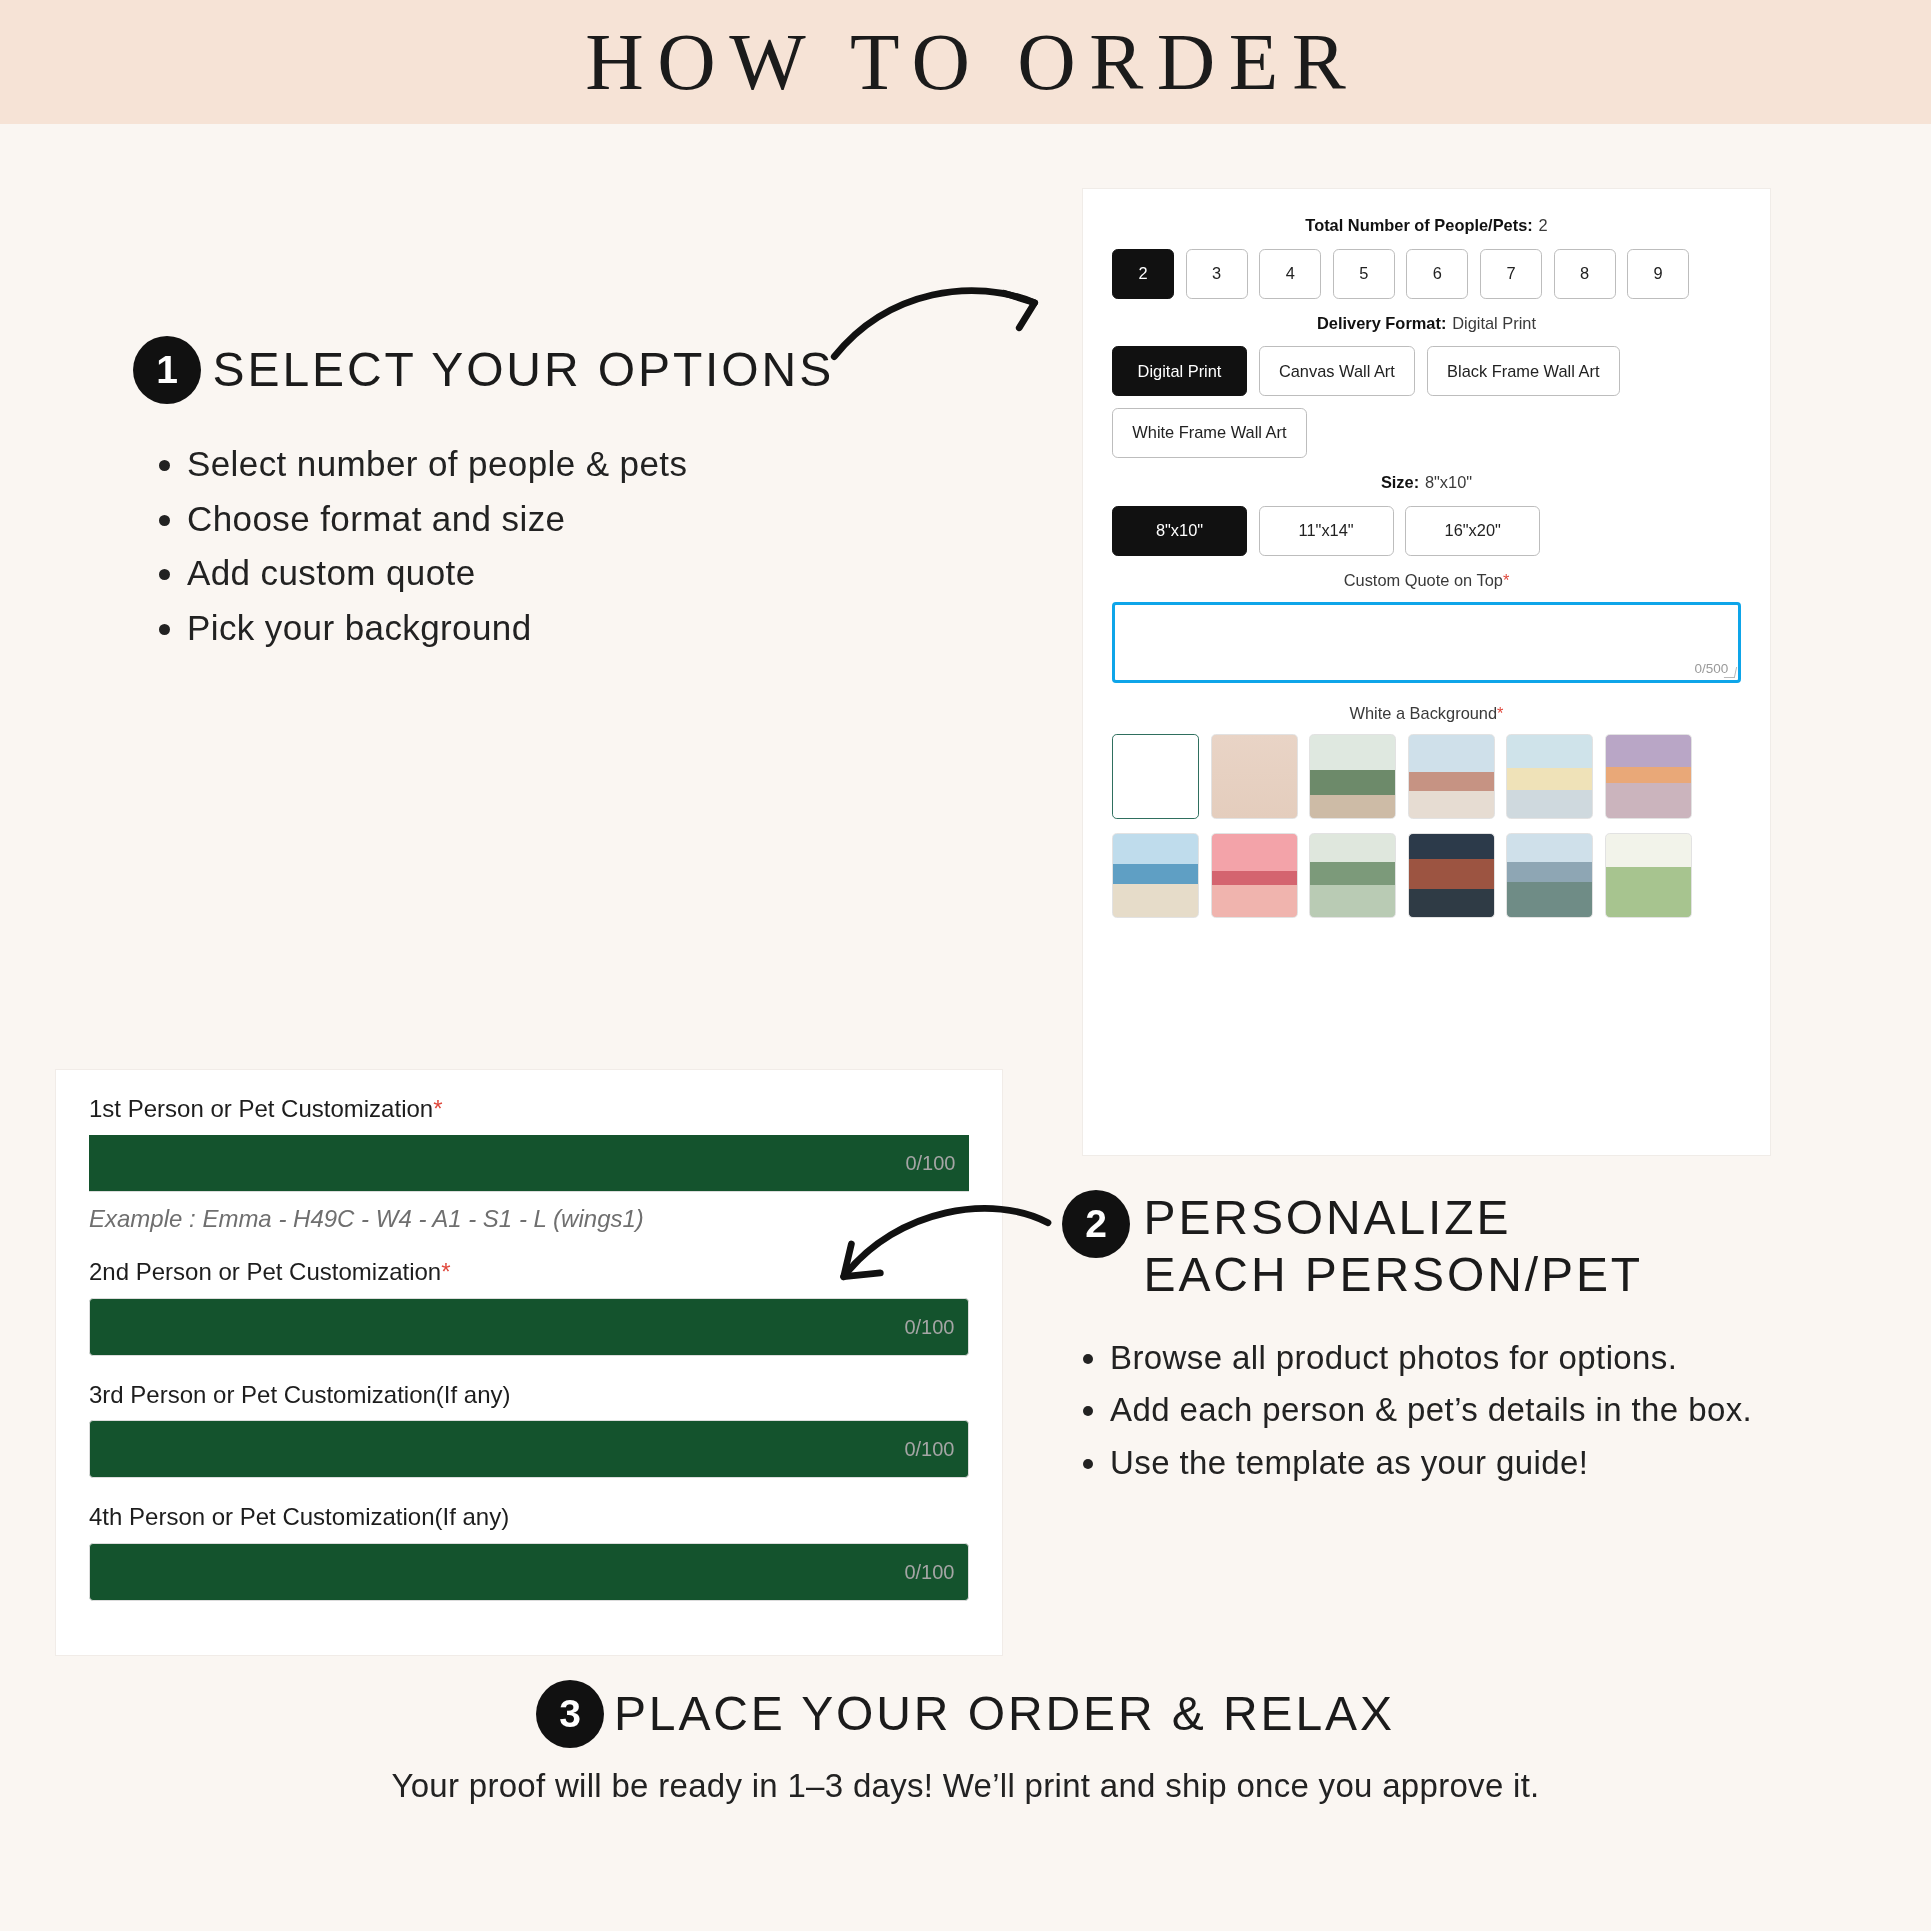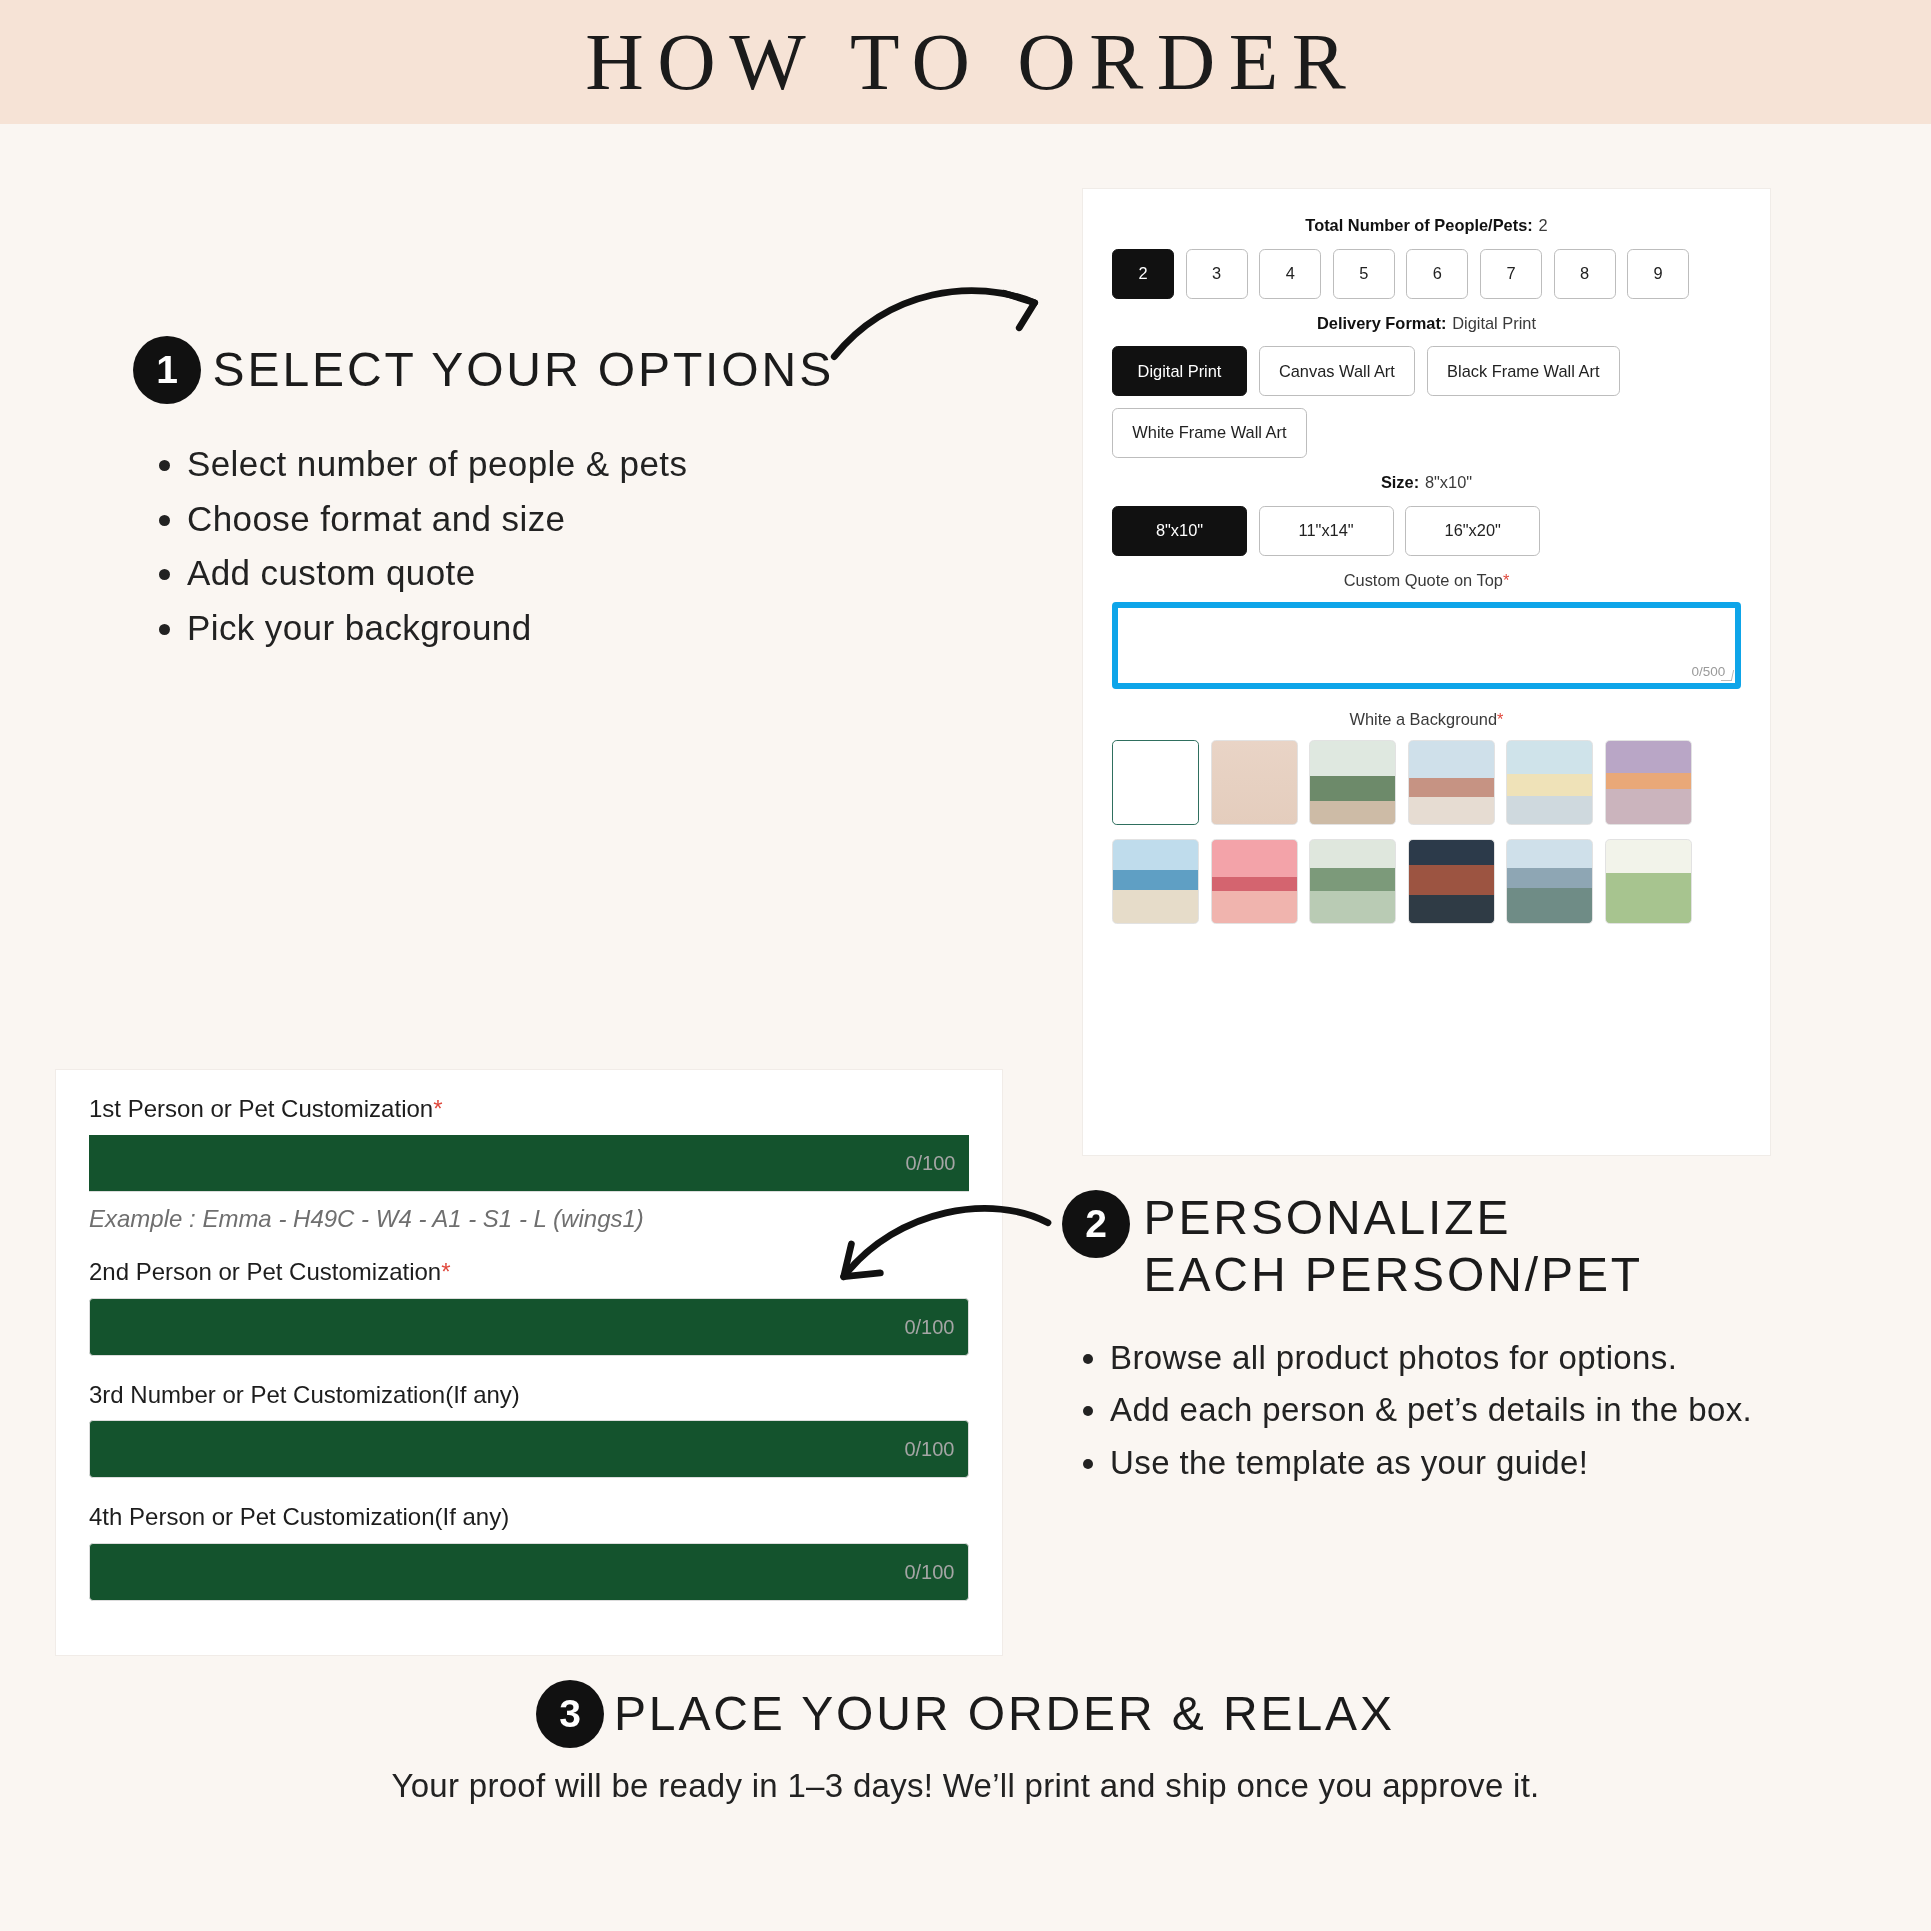--- a/index.html
+++ b/index.html
@@ -139,21 +139,21 @@
   }
   .chip.sel {
     background: #111;
     color: #fff;
     border-color: #111;
   }
   .chip.wide { min-width: 135px; }
 
   .textarea-box {
     position: relative;
-    border: 6px solid #0ea5e9;
+    border: 3px solid #0ea5e9;
     border-radius: 3.9px;
     height: 75px;
     background: #fff;
     margin-bottom: 21px;
   }
   .counter {
     position: absolute;
     right: 9.7px; bottom: 3.9px;
     font-size: 13.5px;
     color: #9a9a9a;
@@ -368,21 +368,21 @@
     <div class="pp-example">Example : Emma - H49C - W4 - A1 - S1 - L (wings1)</div>
 
     <div class="pp-label">
       <span>2nd Person or Pet Customization</span><span class="req">*</span>
     </div>
     <div class="pp-input">
       <span class="pp-counter">0/100</span>
     </div>
     <div class="pp-gap"></div>
 
-    <div class="pp-label">3rd Number or Pet Customization(If any)</div>
+    <div class="pp-label">3rd Person or Pet Customization(If any)</div>
     <div class="pp-input">
       <span class="pp-counter">0/100</span>
     </div>
     <div class="pp-gap"></div>
 
     <div class="pp-label">4th Person or Pet Customization(If any)</div>
     <div class="pp-input">
       <span class="pp-counter">0/100</span>
     </div>
   </div>

